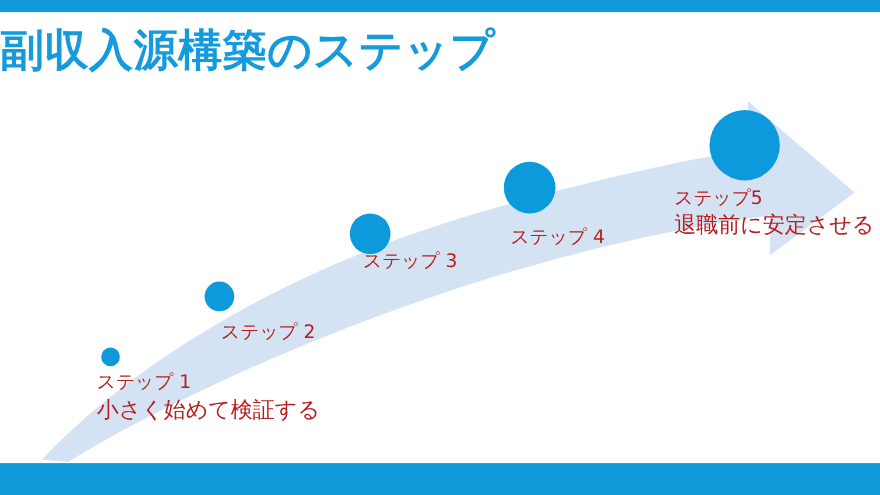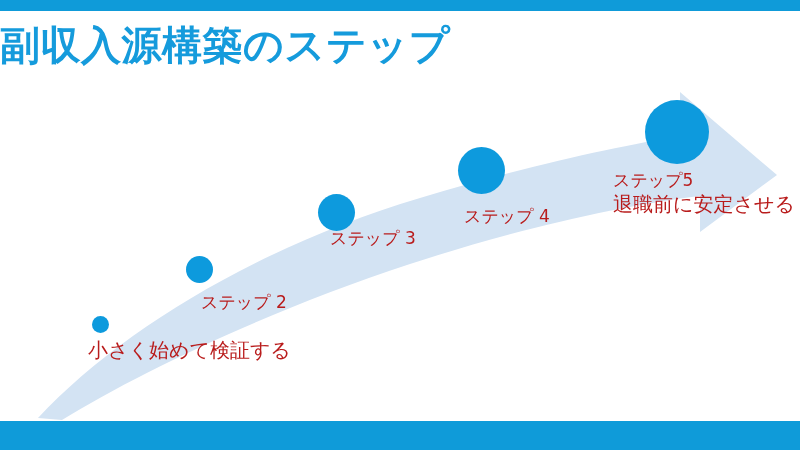--- a/index.html
+++ b/index.html
@@ -99,20 +99,21 @@
              Z" fill="#d3e3f3"></path>
   </svg>
 
   <div class="node" id="node-1"></div>
   <div class="node" id="node-2"></div>
   <div class="node" id="node-3"></div>
   <div class="node" id="node-4"></div>
   <div class="node" id="node-5"></div>
 
   <div class="step-label" id="label-1">
+    <span class="head">ステップ 1</span>
     <span class="desc">小さく始めて検証する</span>
   </div>
 
   <div class="step-label" id="label-2">
     <span class="head">ステップ 2</span>
   </div>
 
   <div class="step-label" id="label-3">
     <span class="head">ステップ 3</span>
   </div>

